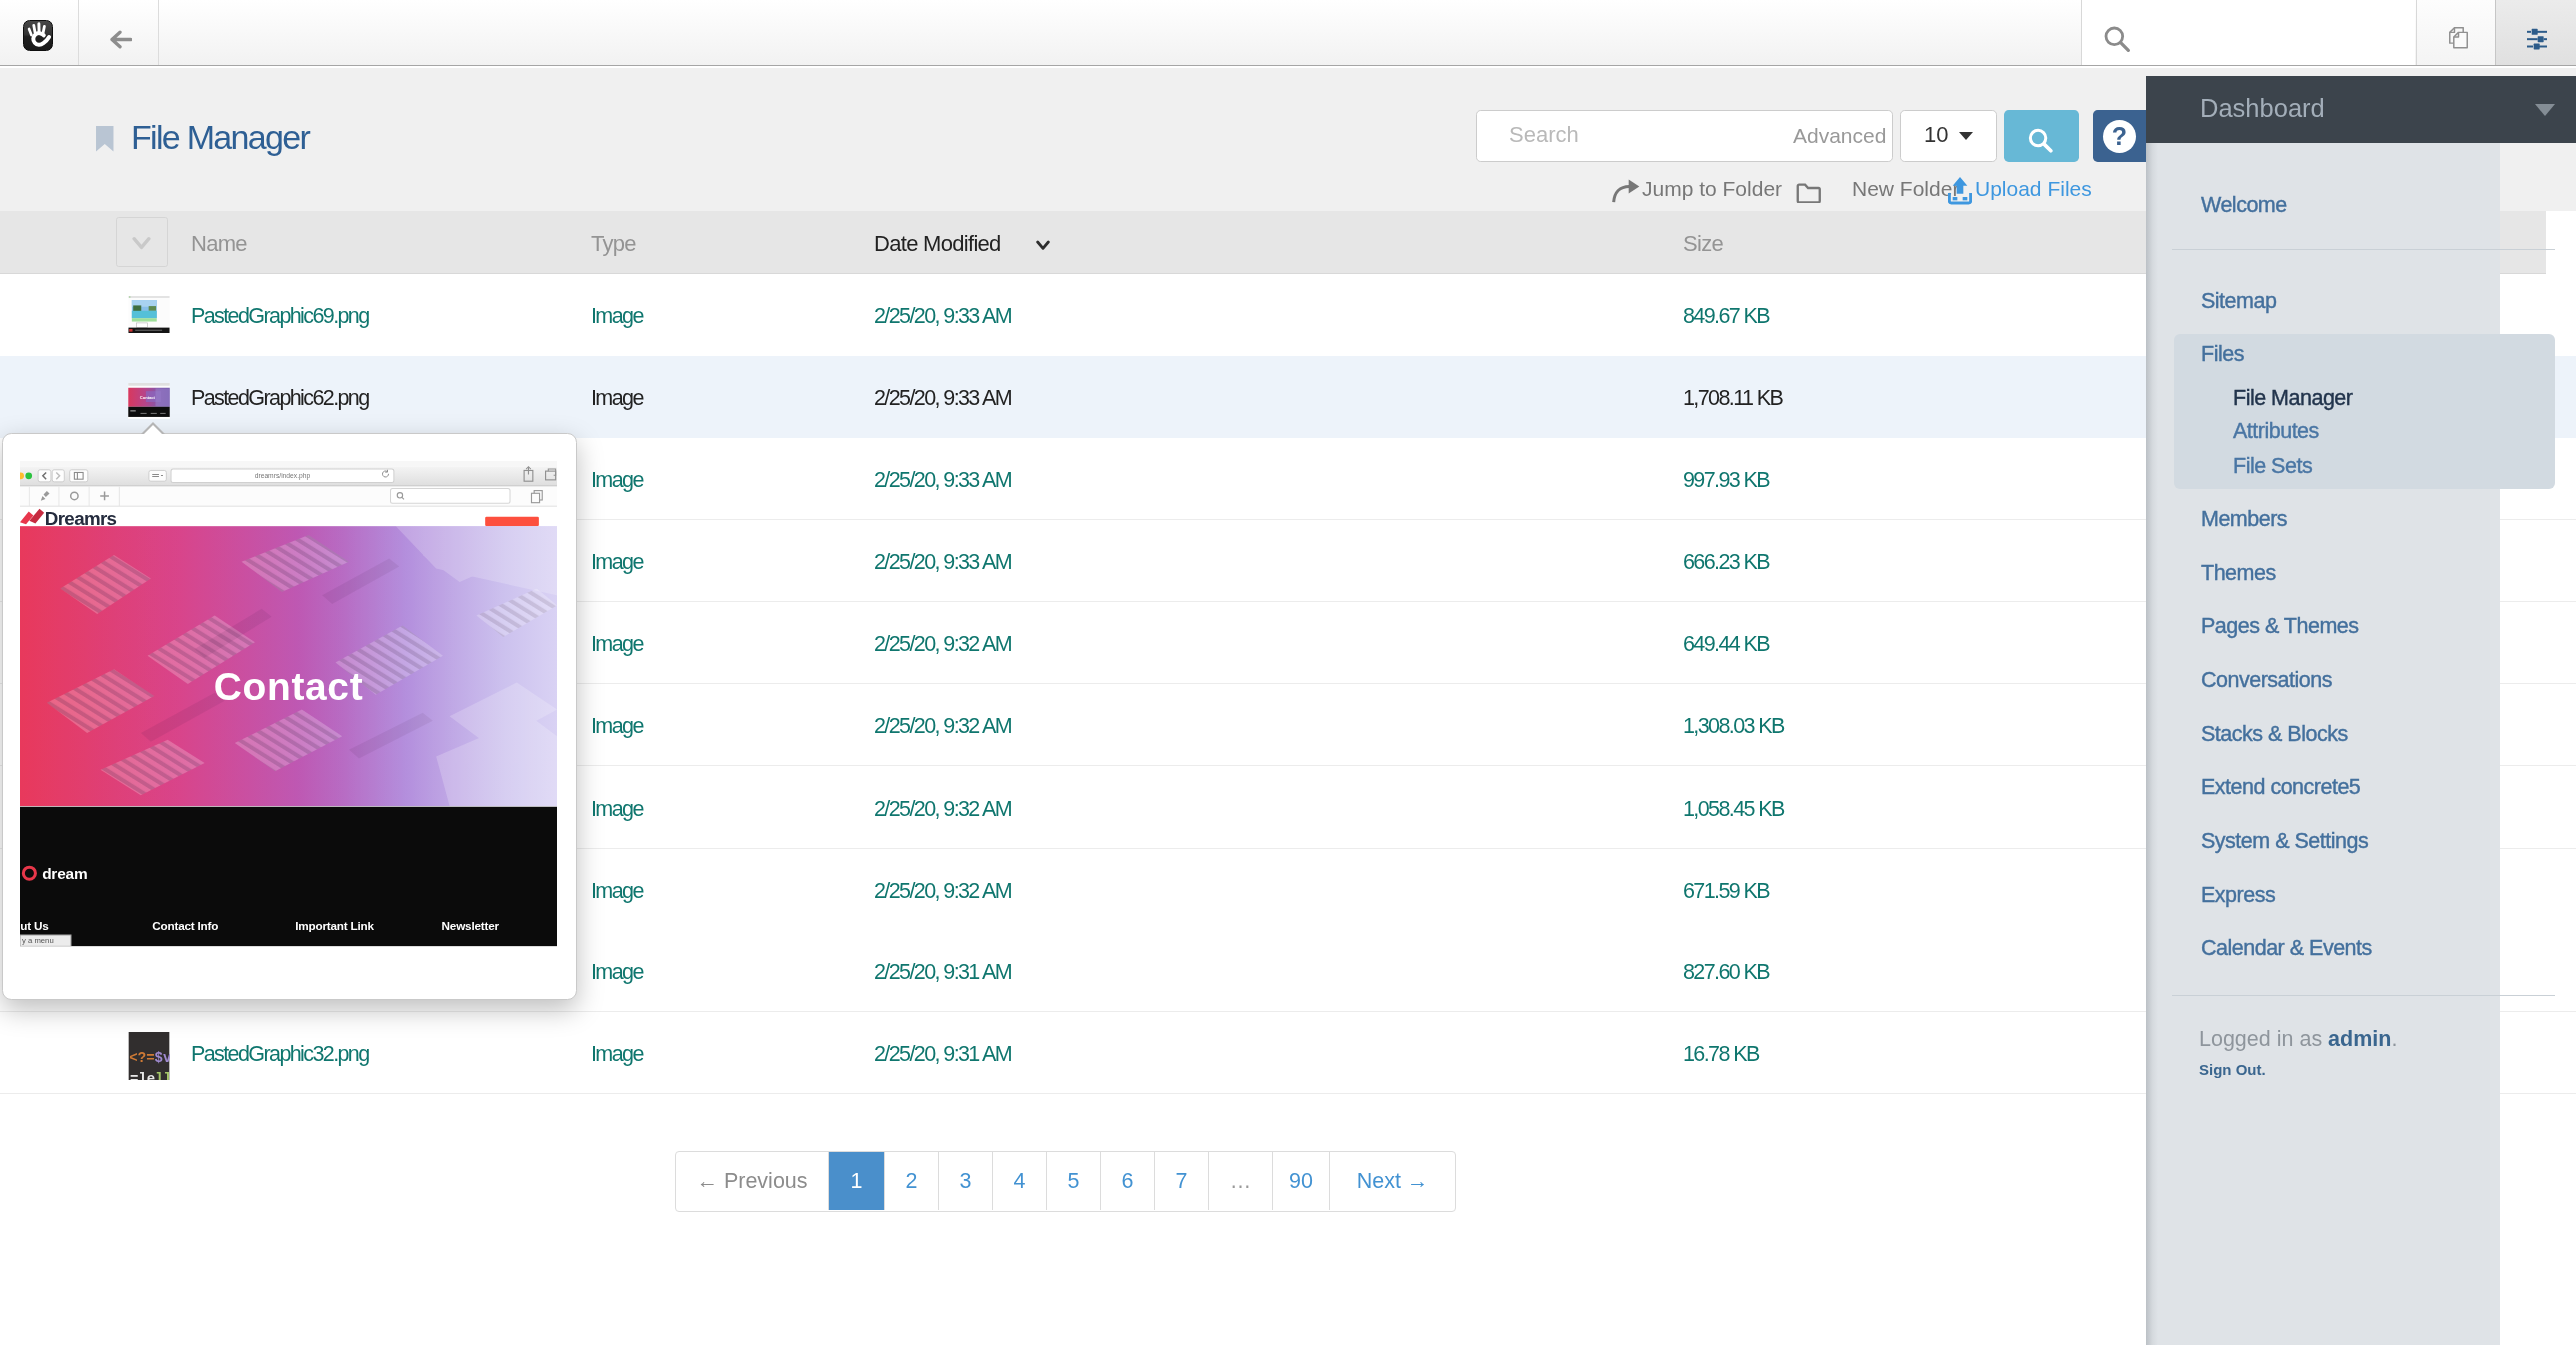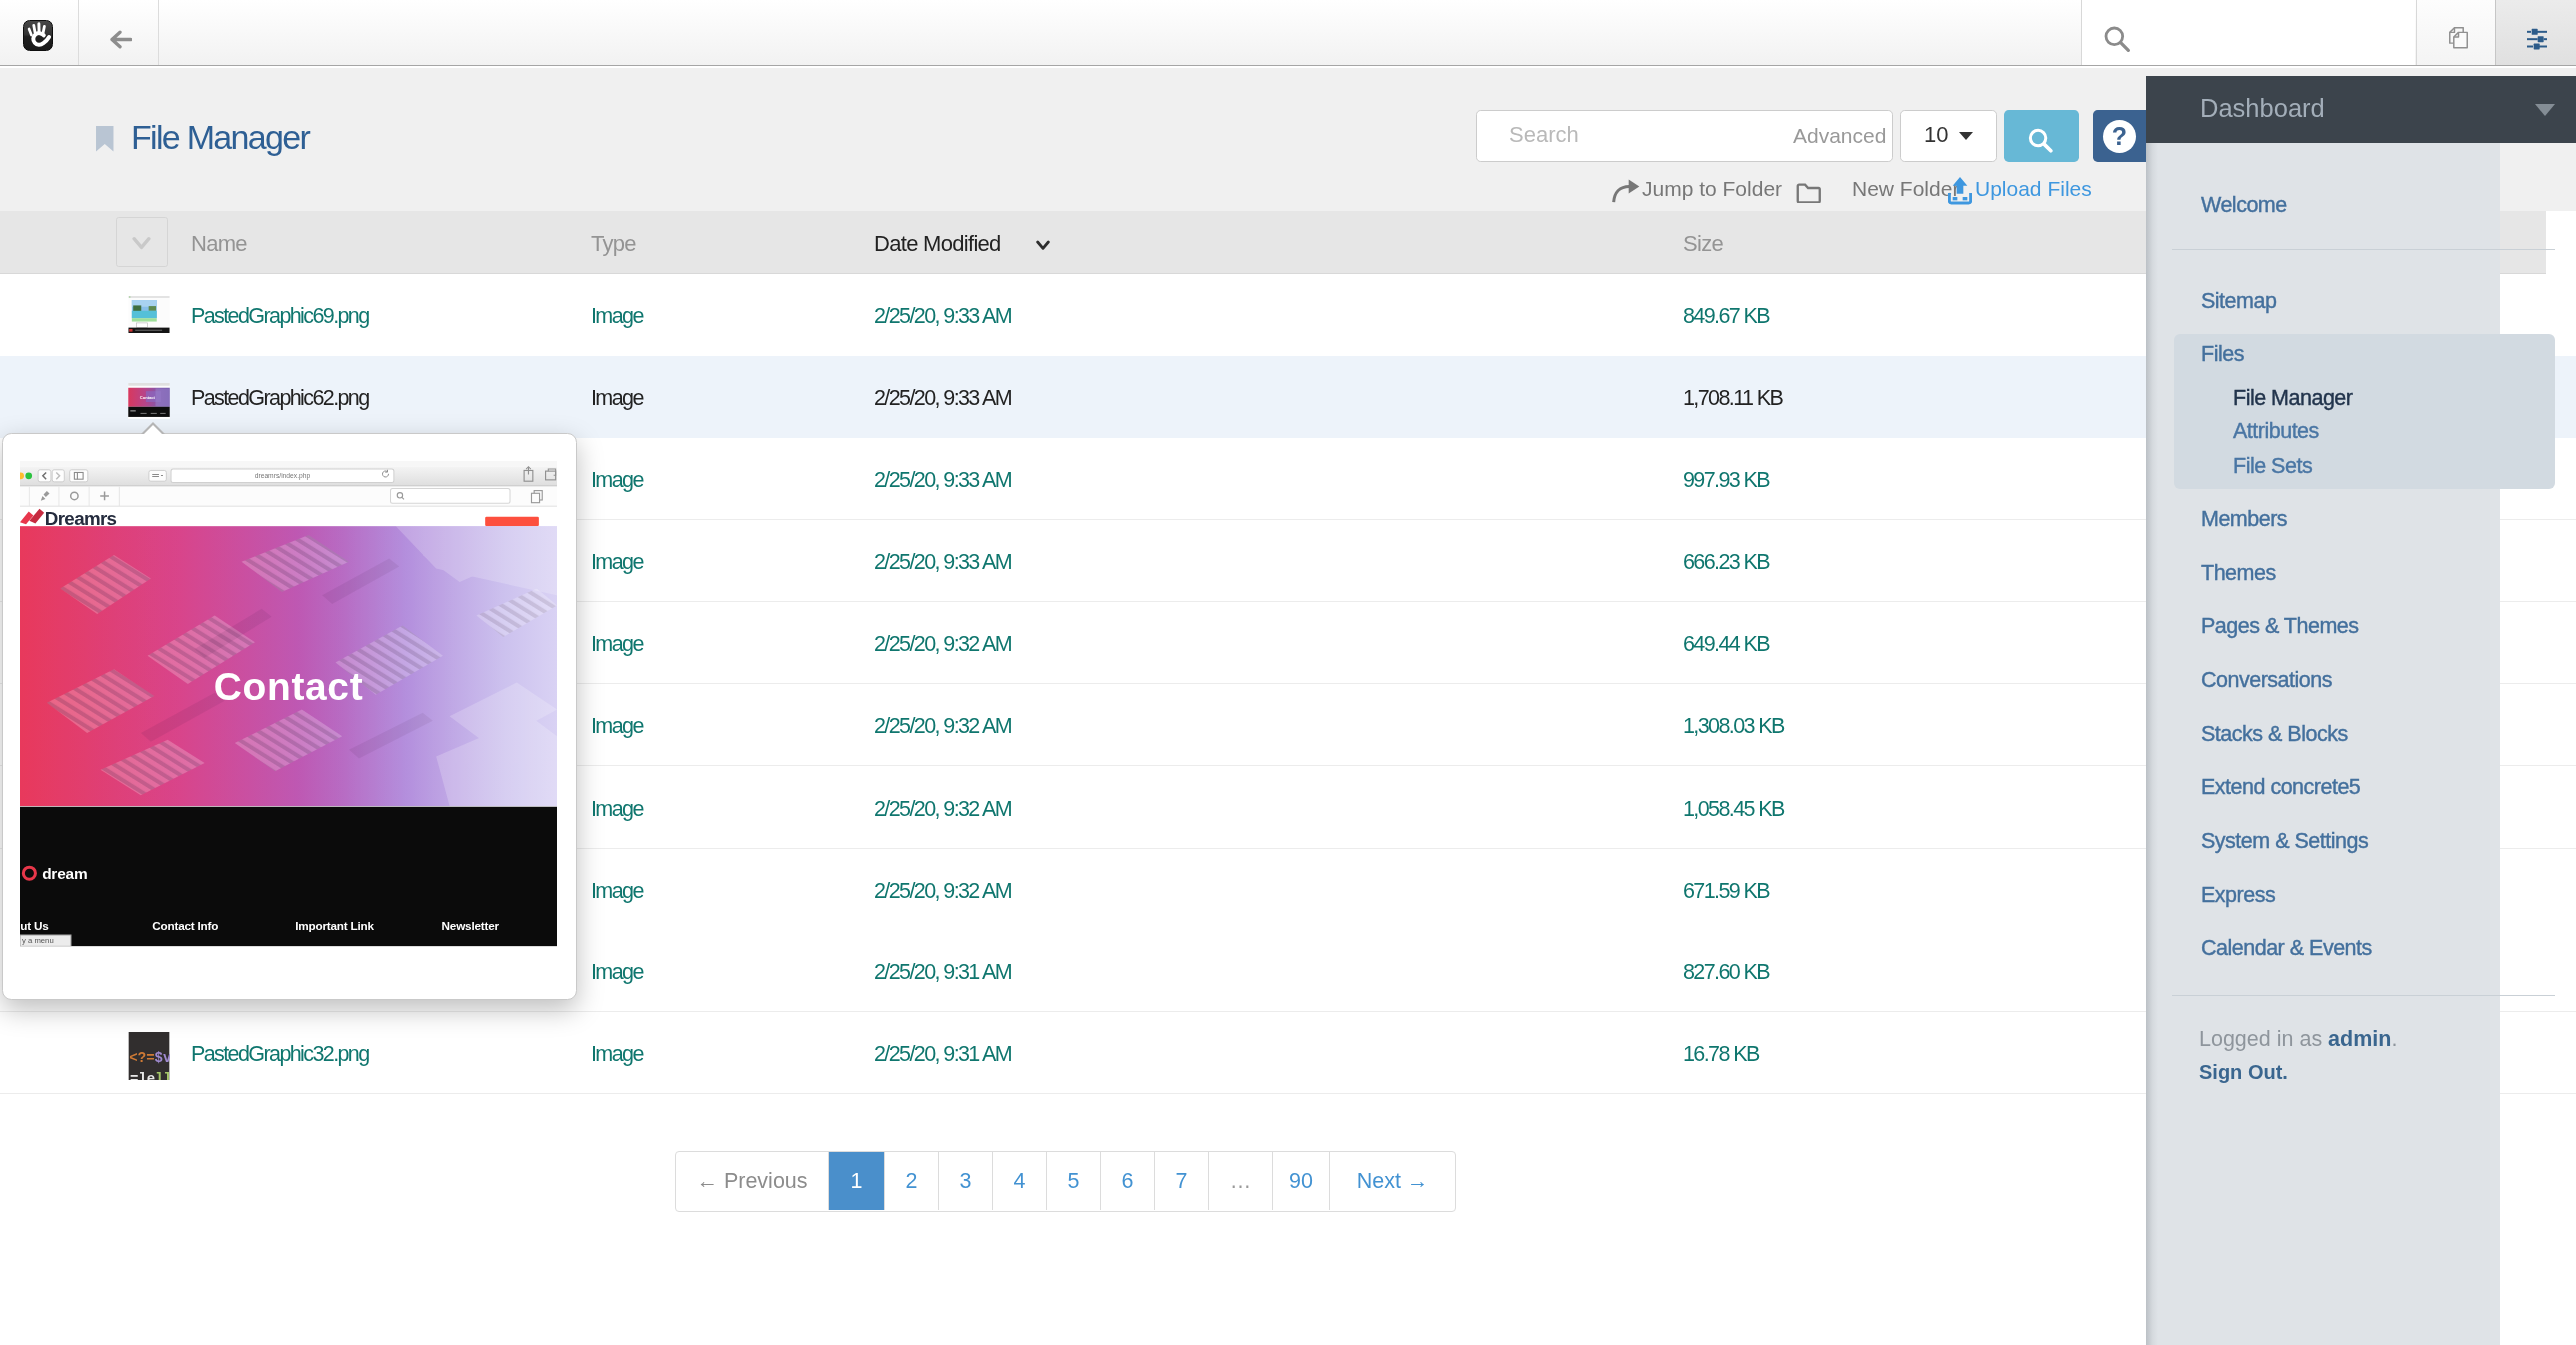--- a/index.html
+++ b/index.html
@@ -427,16 +427,16 @@
     <div class="abs sb-item" style="top:485px;">Themes</div>
     <div class="abs sb-item" style="top:538px;">Pages &amp; Themes</div>
     <div class="abs sb-item" style="top:592px;">Conversations</div>
     <div class="abs sb-item" style="top:646px;">Stacks &amp; Blocks</div>
     <div class="abs sb-item" style="top:699px;">Extend concrete5</div>
     <div class="abs sb-item" style="top:753px;">System &amp; Settings</div>
     <div class="abs sb-item" style="top:807px;">Express</div>
     <div class="abs sb-item" style="top:860px;">Calendar &amp; Events</div>
     <div class="abs sb-div" style="top:919px;"></div>
     <div class="abs" style="left:53px; top:951px; font-size:21.5px; color:#8e959c;">Logged in as <b style="color:#3a668f;">admin</b>.</div>
-    <div class="abs" style="left:53px; top:985px; font-size:20px; font-weight:bold; color:#3a668f;">Sign Out.</div>
+    <div class="abs" style="left:53px; top:985px; font-size:15px; font-weight:bold; color:#3a668f;">Sign Out.</div>
   </div>
 </div>
 
 
 </body></html>

